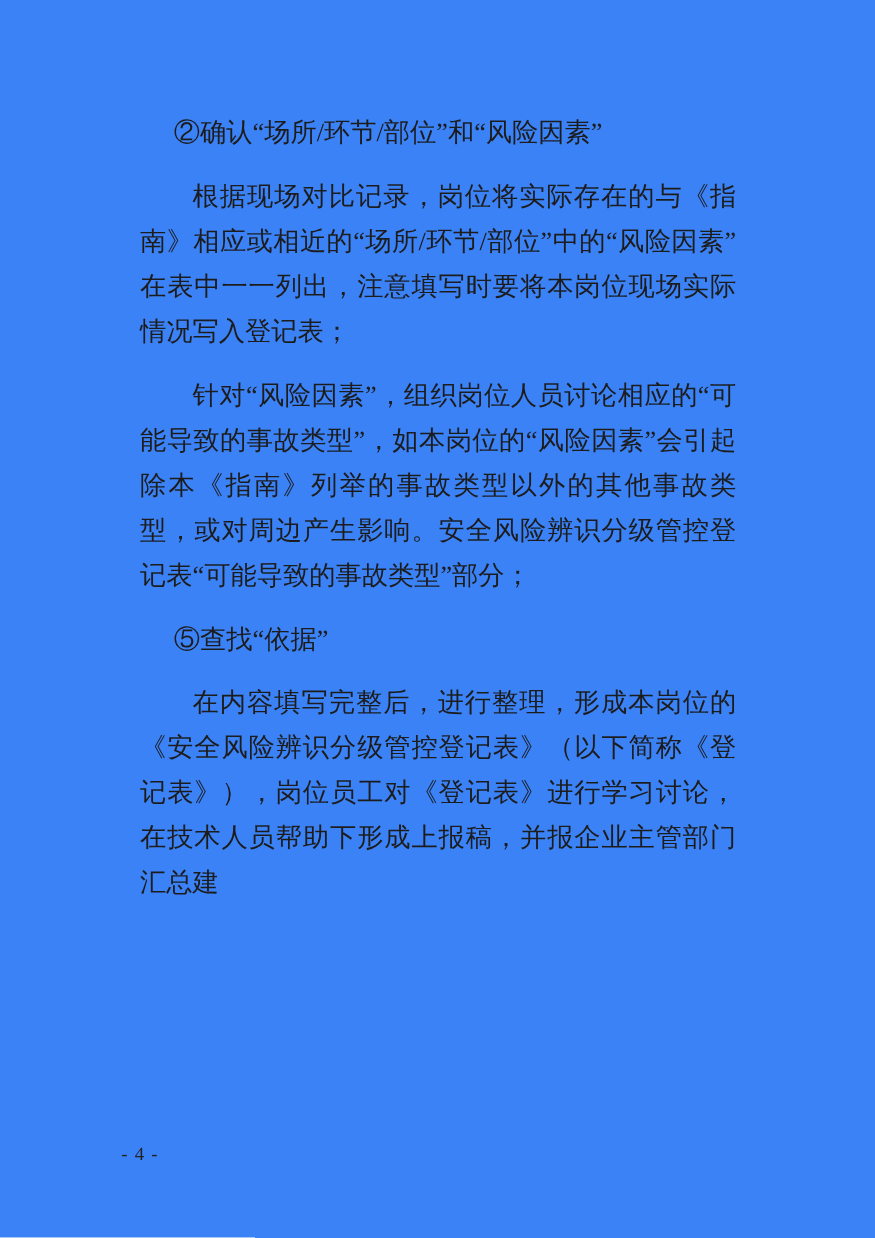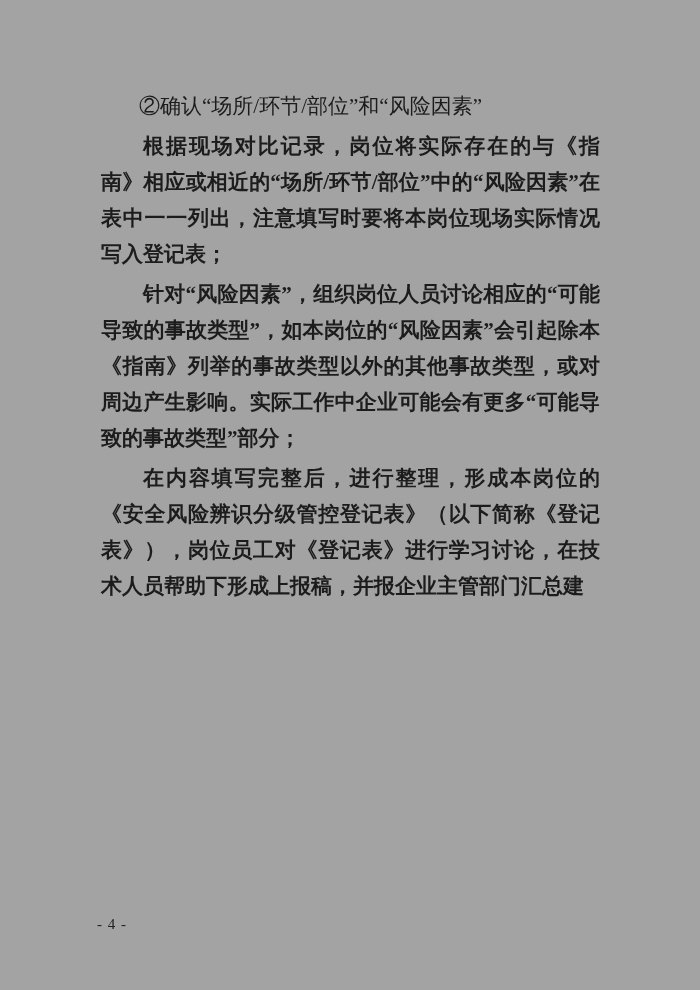--- a/index.html
+++ b/index.html
@@ -4,35 +4,34 @@
 <style>
   html, body {
     margin: 0;
     padding: 0;
     background: #ffffff;
   }
   .page {
     position: relative;
     width: 700px;
     height: 990px;
-    background: #a3a3a3;
+    background: #3b82f6;
     box-sizing: border-box;
     padding: 88px 96px 0 97px;
     color: #1c1c1c;
     font-family: "Liberation Serif", "DejaVu Serif", serif;
     font-size: 21px;
     line-height: 36px;
     overflow: hidden;
   }
   .doc-block {
-    margin: 4px;
+    margin: 15px;
     text-indent: 2em;
     text-align: justify;
     word-break: break-all;
-    font-weight: bold;
   }
   .doc-heading {
     margin: 0;
     text-indent: 2em;
     text-align: left;
     white-space: nowrap;
   }
   .page-footer {
     position: absolute;
     left: 97px;
@@ -44,21 +43,22 @@
   }
 </style>
 </head>
 <body>
 
 <div class="page">
 
   <p class="doc-heading">②确认“场所/环节/部位”和“风险因素”</p>
   <p class="doc-block">根据现场对比记录，岗位将实际存在的与《指南》相应或相近的“场所/环节/部位”中的“风险因素”在表中一一列出，注意填写时要将本岗位现场实际情况写入登记表；</p>
 
-  <p class="doc-block">针对“风险因素”，组织岗位人员讨论相应的“可能导致的事故类型”，如本岗位的“风险因素”会引起除本《指南》列举的事故类型以外的其他事故类型，或对周边产生影响。实际工作中企业可能会有更多“可能导致的事故类型”部分；</p>
+  <p class="doc-block">针对“风险因素”，组织岗位人员讨论相应的“可能导致的事故类型”，如本岗位的“风险因素”会引起除本《指南》列举的事故类型以外的其他事故类型，或对周边产生影响。安全风险辨识分级管控登记表“可能导致的事故类型”部分；</p>
 
 
+  <p class="doc-heading">⑤查找“依据”</p>
 
   <p class="doc-block">在内容填写完整后，进行整理，形成本岗位的《安全风险辨识分级管控登记表》（以下简称《登记表》），岗位员工对《登记表》进行学习讨论，在技术人员帮助下形成上报稿，并报企业主管部门汇总建</p>
 
   <div class="page-footer">- 4 -</div>
 
 </div>
 
 </body></html>

